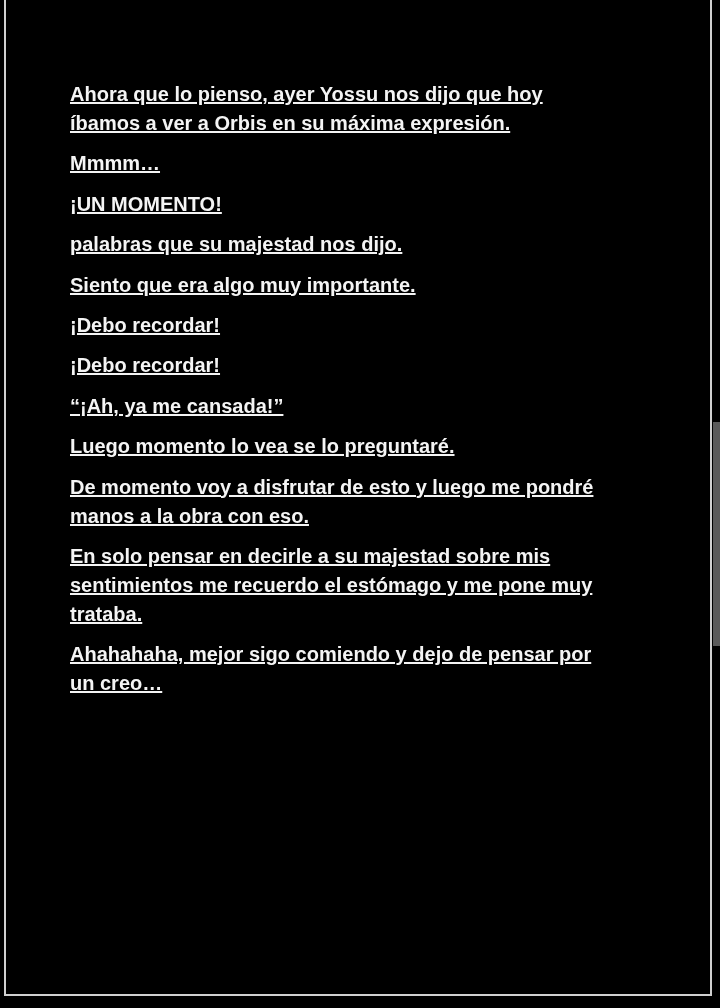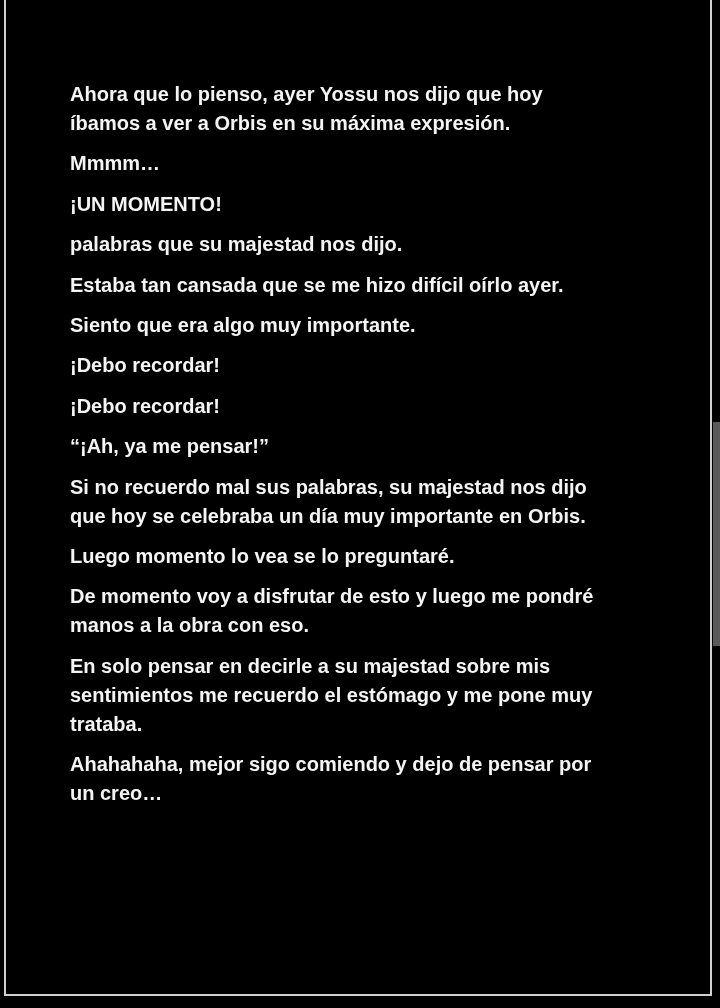--- a/index.html
+++ b/index.html
@@ -36,20 +36,21 @@
       line-height: 29px;
       font-weight: bold;
     }
     .content p {
       margin: 0 0 11.4px 0;
       padding: 0;
       white-space: nowrap;
     }
     .content p .line {
       display: block;
+      text-decoration: underline;
     }
     .scrollbar-track {
       position: absolute;
       right: 0;
       top: 0;
       width: 7px;
       height: 1008px;
     }
     .scrollbar-thumb {
       position: absolute;
@@ -73,37 +74,30 @@
   <p>
     <span class="line">Mmmm…</span>
   </p>
   <p>
     <span class="line">¡UN MOMENTO!</span>
   </p>
   <p>
     <span class="line">palabras que su majestad nos dijo.</span>
   </p>
   <p>
-    <span class="line">Estaba tan cansada que se me hizo difícil oírlo ayer.</span>
-  </p>
-  <p>
     <span class="line">Siento que era algo muy importante.</span>
   </p>
   <p>
     <span class="line">¡Debo recordar!</span>
   </p>
   <p>
     <span class="line">¡Debo recordar!</span>
   </p>
   <p>
-    <span class="line">“¡Ah, ya me pensar!”</span>
-  </p>
-  <p>
-    <span class="line">Si no recuerdo mal sus palabras, su majestad nos dijo</span>
-    <span class="line">que hoy se celebraba un día muy importante en Orbis.</span>
+    <span class="line">“¡Ah, ya me cansada!”</span>
   </p>
   <p>
     <span class="line">Luego momento lo vea se lo preguntaré.</span>
   </p>
   <p>
     <span class="line">De momento voy a disfrutar de esto y luego me pondré</span>
     <span class="line">manos a la obra con eso.</span>
   </p>
   <p>
     <span class="line">En solo pensar en decirle a su majestad sobre mis</span>

